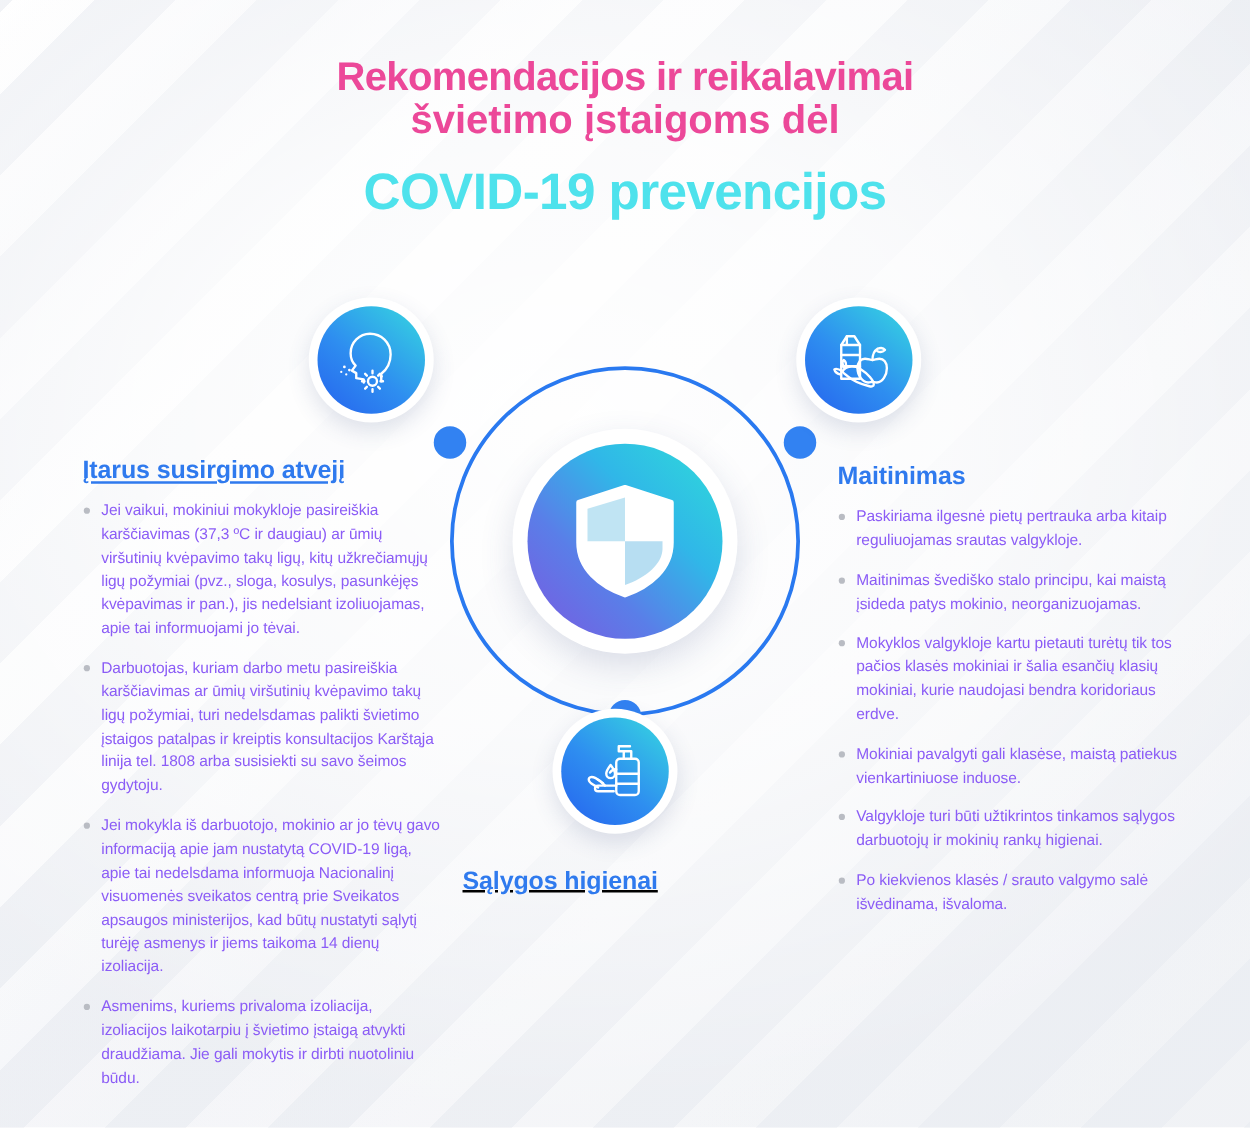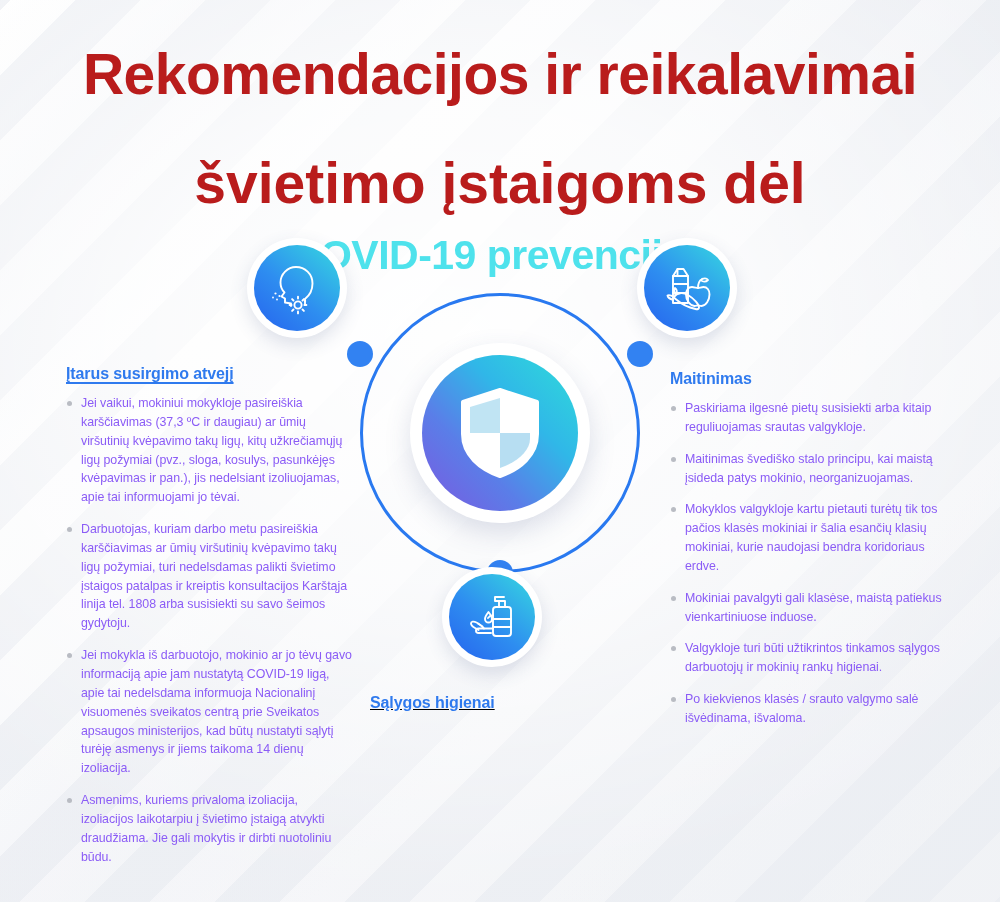--- a/index.html
+++ b/index.html
@@ -61,22 +61,22 @@
   #title-block {
     position: absolute;
     top: 44px; left: 0; right: 0;
     text-align: center;
   }
   .title-line {
     font-weight: bold;
     letter-spacing: -0.5px;
     line-height: 1.07;
   }
-  .title-line-1, .title-line-2 { color: #b91c1c; font-size: 57px; }
-  .title-line-2 { letter-spacing: 0px; margin-top: 48px; }
+  .title-line-1, .title-line-2 { color: #ec4899; font-size: 32px; }
+  .title-line-2 { letter-spacing: 0px; }
   .title-line-3 { color: #4ee2ec; font-size: 41px; margin-top: 20px; }
 
   
   #hub {
     position: absolute;
     left: 360px; top: 293px;
     width: 280px; height: 280px;
   }
   #ring {
     position: absolute; inset: 0;
@@ -129,21 +129,21 @@
   #sat-hygiene  { left: 442px; top: 567px; }
 
   
   .col { position: absolute; }
   #col-left   { left: 66px;  top: 365px; width: 286px; }
   #col-right  { left: 670px; top: 370px; width: 286px; }
   #col-bottom { left: 370px; top: 694px; width: 272px; text-decoration: underline; }
 
   .col-heading {
     color: #2f7aee;
-    font-size: 16px;
+    font-size: 20px;
     font-weight: bold;
     letter-spacing: -0.1px;
     margin-bottom: 11px;
   }
   .col-heading.underlined {
     text-decoration: underline;
     text-underline-offset: 3px;
     text-decoration-thickness: 1.5px;
   }
 
@@ -269,21 +269,21 @@
       <li>Jei vaikui, mokiniui mokykloje pasireiškia karščiavimas (37,3 ºC ir daugiau) ar ūmių viršutinių kvėpavimo takų ligų, kitų užkrečiamųjų ligų požymiai (pvz., sloga, kosulys, pasunkėjęs kvėpavimas ir pan.), jis nedelsiant izoliuojamas, apie tai informuojami jo tėvai.</li>
       <li>Darbuotojas, kuriam darbo metu pasireiškia karščiavimas ar ūmių viršutinių kvėpavimo takų ligų požymiai, turi nedelsdamas palikti švietimo įstaigos patalpas ir kreiptis konsultacijos Karštąja linija tel. 1808 arba susisiekti su savo šeimos gydytoju.</li>
       <li>Jei mokykla iš darbuotojo, mokinio ar jo tėvų gavo informaciją apie jam nustatytą COVID-19 ligą, apie tai nedelsdama informuoja Nacionalinį visuomenės sveikatos centrą prie Sveikatos apsaugos ministerijos, kad būtų nustatyti sąlytį turėję asmenys ir jiems taikoma 14 dienų izoliacija.</li>
       <li>Asmenims, kuriems privaloma izoliacija, izoliacijos laikotarpiu į švietimo įstaigą atvykti draudžiama. Jie gali mokytis ir dirbti nuotoliniu būdu.</li>
     </ul>
   </div>
 
   <div class="col" id="col-right">
     <div class="col-heading">Maitinimas</div>
     <ul class="bullets">
-      <li>Paskiriama ilgesnė pietų susisiekti arba kitaip reguliuojamas srautas valgykloje.</li>
+      <li>Paskiriama ilgesnė pietų pertrauka arba kitaip reguliuojamas srautas valgykloje.</li>
       <li>Maitinimas švediško stalo principu, kai maistą įsideda patys mokinio, neorganizuojamas.</li>
       <li>Mokyklos valgykloje kartu pietauti turėtų tik tos pačios klasės mokiniai ir šalia esančių klasių mokiniai, kurie naudojasi bendra koridoriaus erdve.</li>
       <li>Mokiniai pavalgyti gali klasėse, maistą patiekus vienkartiniuose induose.</li>
       <li>Valgykloje turi būti užtikrintos tinkamos sąlygos darbuotojų ir mokinių rankų higienai.</li>
       <li>Po kiekvienos klasės / srauto valgymo salė išvėdinama, išvaloma.</li>
     </ul>
   </div>
 
   <div class="col" id="col-bottom">
     <div class="col-heading">Sąlygos higienai</div>

